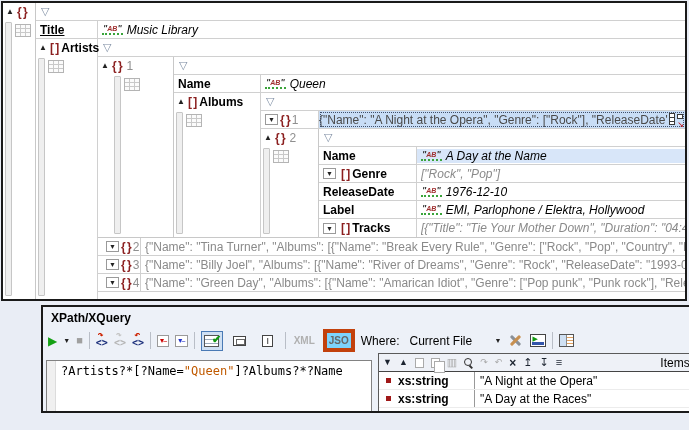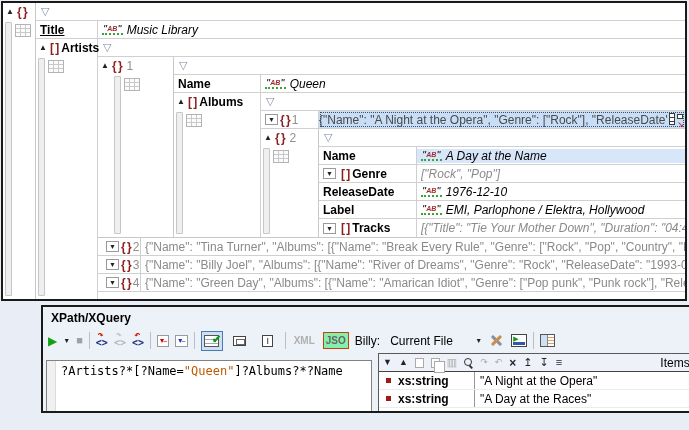--- a/index.html
+++ b/index.html
@@ -69,21 +69,21 @@
   .combo { display: flex; align-items: center; gap: 4px; }
   .combo .cval { padding: 0 4px; }
   .tbtn { height: 20px; min-width: 22px; display: flex; align-items: center; justify-content: center; border: 1px solid transparent; position: relative; }
   .tbtn.active { border-color: #4a7ab5; background: #cfe0f3; }
   .chk-ico { width: 15px; height: 12px; border: 1px solid #555; background: #fff linear-gradient(#9ab 1px, transparent 1px); background-size: 100% 4px; background-position: 0 3px; position: relative; }
   .chk-ico::after { content: "✔"; position: absolute; right: -3px; top: -3px; color: #119911; font-size: 11px; font-weight: bold; }
   .win-ico { width: 13px; height: 10px; border: 1px solid #444; background: #fff; position: relative; }
   .win-ico::after { content: ""; position: absolute; left: 2px; top: 2px; width: 7px; height: 4px; border: 1px solid #666; }
   .cur-ico { width: 11px; height: 12px; border: 1px solid #444; background: #fff; display: flex; align-items: center; justify-content: center; font-size: 9px; color: #222; }
   .mode { font-weight: bold; font-size: 10px; color: #b0b0b0; padding: 2px 2px; }
-  .mode.on { color: #666; border: 1px solid #c2410c; background: #86efac; }
+  .mode.on { color: #666; border: 4px solid #c2410c; background: #7dd3fc; }
   .hw-ico { width: 17px; height: 15px; position: relative; }
   .hw-ico::before, .hw-ico::after { content: ""; position: absolute; left: 2px; top: 6px; width: 13px; height: 3px; border-radius: 1px; }
   .hw-ico::before { background: #8a9097; transform: rotate(45deg); }
   .hw-ico::after { background: #c89050; transform: rotate(-45deg); }
   .runwin-ico { width: 16px; height: 13px; border: 1px solid #444; background: #fff; position: relative; }
   .runwin-ico::before { content: "▶"; position: absolute; left: 1px; top: 0px; font-size: 7px; color: #119911; }
   .runwin-ico::after { content: ""; position: absolute; left: 1px; bottom: 1px; right: 1px; height: 3px; background: #3355aa; }
   .layout-ico { width: 15px; height: 13px; border: 1px solid #555; background: #fff; display: flex; }
   .layout-ico i { flex: 1; border-right: 1px solid #888; background: #cfe0f3; }
   .layout-ico i:last-child { border-right: none; background: #fff;
@@ -331,21 +331,21 @@
       </span>
     <span class="tbtn">
         <span class="win-ico"></span>
       </span>
     <span class="tbtn">
         <span class="cur-ico">I</span>
       </span>
     <span class="sep"></span>
     <span class="mode">XML</span>
     <span class="mode on">JSO</span>
-    <span>Billy:</span>
+    <span>Where:</span>
     <span class="combo" style="width:96px">
       <span class="cval">Current File</span>
       <span class="dd" style="margin-left:auto">▼</span>
     </span>
     <span class="hw-ico"></span>
     <span class="runwin-ico"></span>
     <span class="sep"></span>
     <span class="layout-ico">
         <i></i>
         <i></i>

